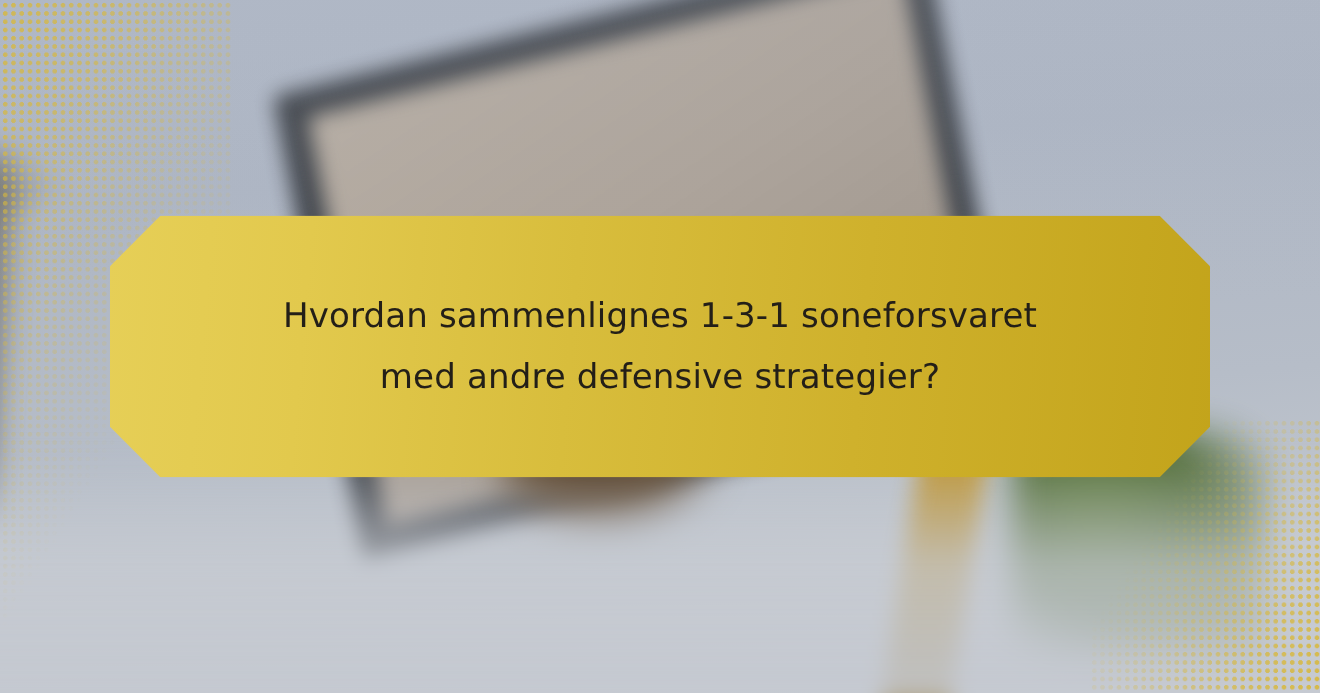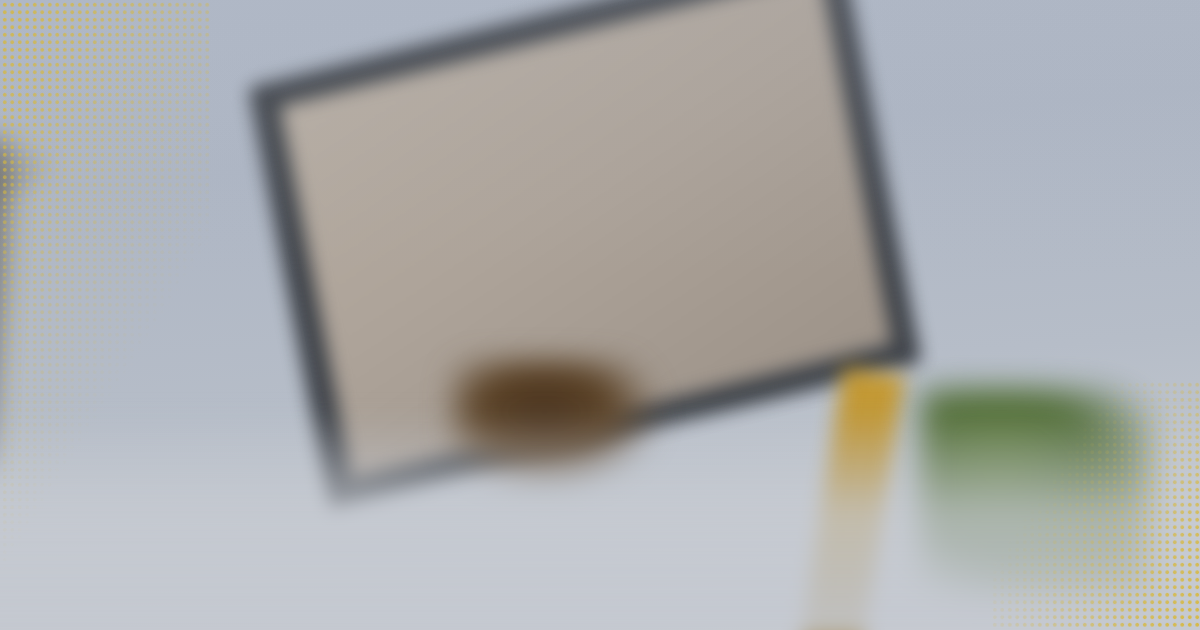--- a/index.html
+++ b/index.html
@@ -188,14 +188,18 @@
     <div class="pole-left-top"></div>
     <div class="support-bar"></div>
     <div class="foliage"></div>
     <div class="floor-haze"></div>
     <div class="photo-tint"></div>
   </div>
 
   <div class="dots dots-tl"></div>
   <div class="dots dots-br"></div>
 
+  <div class="card">
+    <div class="card-text">Hvordan sammenlignes 1-3-1 soneforsvaret
+med andre defensive strategier?</div>
+  </div>
 
 </div>
 
 </body></html>

